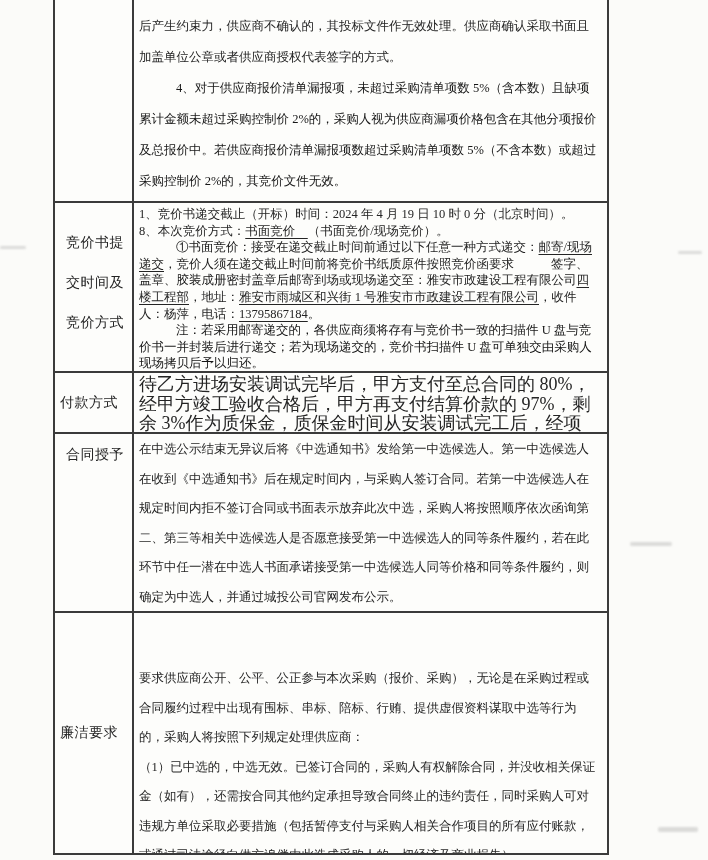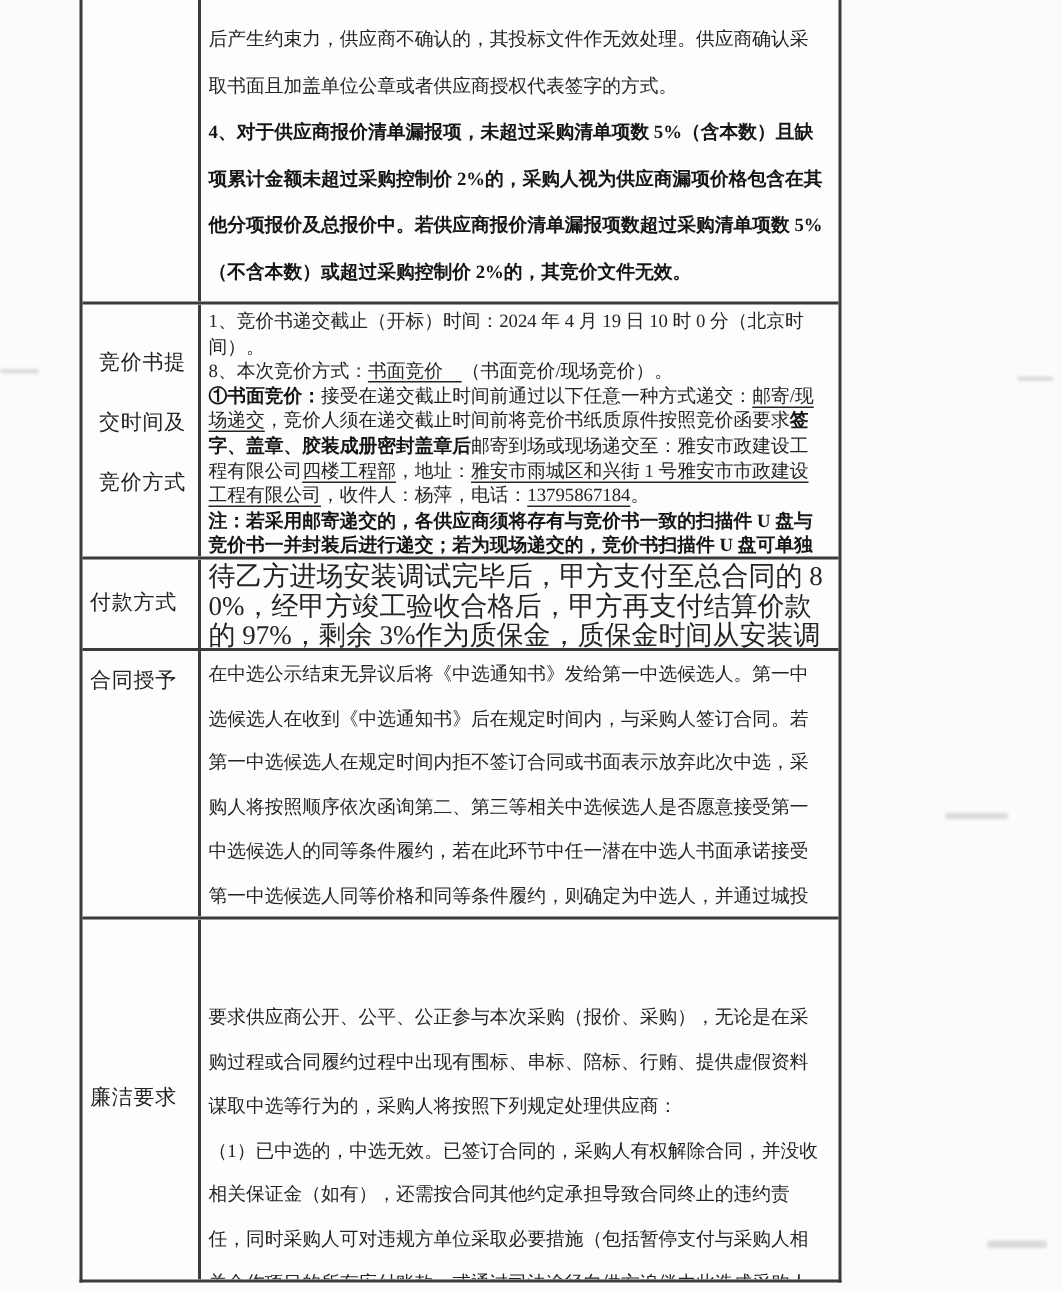--- a/index.html
+++ b/index.html
@@ -8,21 +8,21 @@
     background:#fbfbf9;
     position:relative;
     font-family:"Liberation Serif","DejaVu Serif",serif;
     color:#242424;
     overflow:hidden;
   }
   .page { position:absolute; inset:0; }
 
   .doc-table {
     position:absolute; left:53px; top:0;
-    width:508px;
+    width:556px;
     box-sizing:border-box;
     border-left:2px solid #3b3b3b;
     border-right:2px solid #3b3b3b;
     border-bottom:2px solid #3b3b3b;
     background:#fdfdfb;
   }
   .trow {
     display:grid;
     grid-template-columns:79px 1fr;
     box-sizing:border-box;
@@ -38,40 +38,40 @@
     padding-left:5px; padding-right:2px;
     font-size:14px; line-height:40px;
     letter-spacing:0.5px;
     overflow:hidden;
   }
   .content-cell {
     box-sizing:border-box;
     overflow:hidden;
   }
   .para { white-space:pre-wrap; word-break:break-all; }
-  .bold { font-weight:bold; color:#161616; }
+  .bold { font-weight:normal; color:#161616;margin-left:37px; }
   .underline { text-decoration:underline; text-underline-offset:3px; }
 
   
   .trow:nth-child(1) { height:203px; }
   .trow:nth-child(2) { height:170px; }
   .trow:nth-child(3) { height:61px;  }
   .trow:nth-child(4) { height:179px; }
   .trow:nth-child(5) { height:240px; }
 
   
   .trow:nth-child(1) .content-cell { font-size:12.5px; line-height:31px;   padding:11px 8px 0 5px; }
   .trow:nth-child(2) .content-cell { font-size:12.5px; line-height:16.6px; padding:3px 8px 0 5px; }
   .trow:nth-child(3) .content-cell { font-size:18px; line-height:19.5px; padding:2px 8px 0 5px; }
   .trow:nth-child(4) .content-cell { font-size:12.5px; line-height:29.5px; padding:1px 8px 0 5px;border-radius:31px; }
   .trow:nth-child(5) .content-cell { font-size:12.5px; line-height:29.5px; padding:3px 8px 0 5px;margin-top:48px; }
 
   
   .trow:nth-child(2) .label-cell { justify-content:flex-start; padding-top:20px;text-align:center; }
-  .trow:nth-child(4) .label-cell { justify-content:flex-start; padding-top:8px; line-height:26px; }
+  .trow:nth-child(4) .label-cell { justify-content:flex-start; padding-top:8px; line-height:26px;text-align:center; }
 
   
   .smudge {
     position:absolute;
     background:rgba(125,125,125,0.25);
     border-radius:2px;
     filter:blur(1px);
   }
 </style>
 </head>

